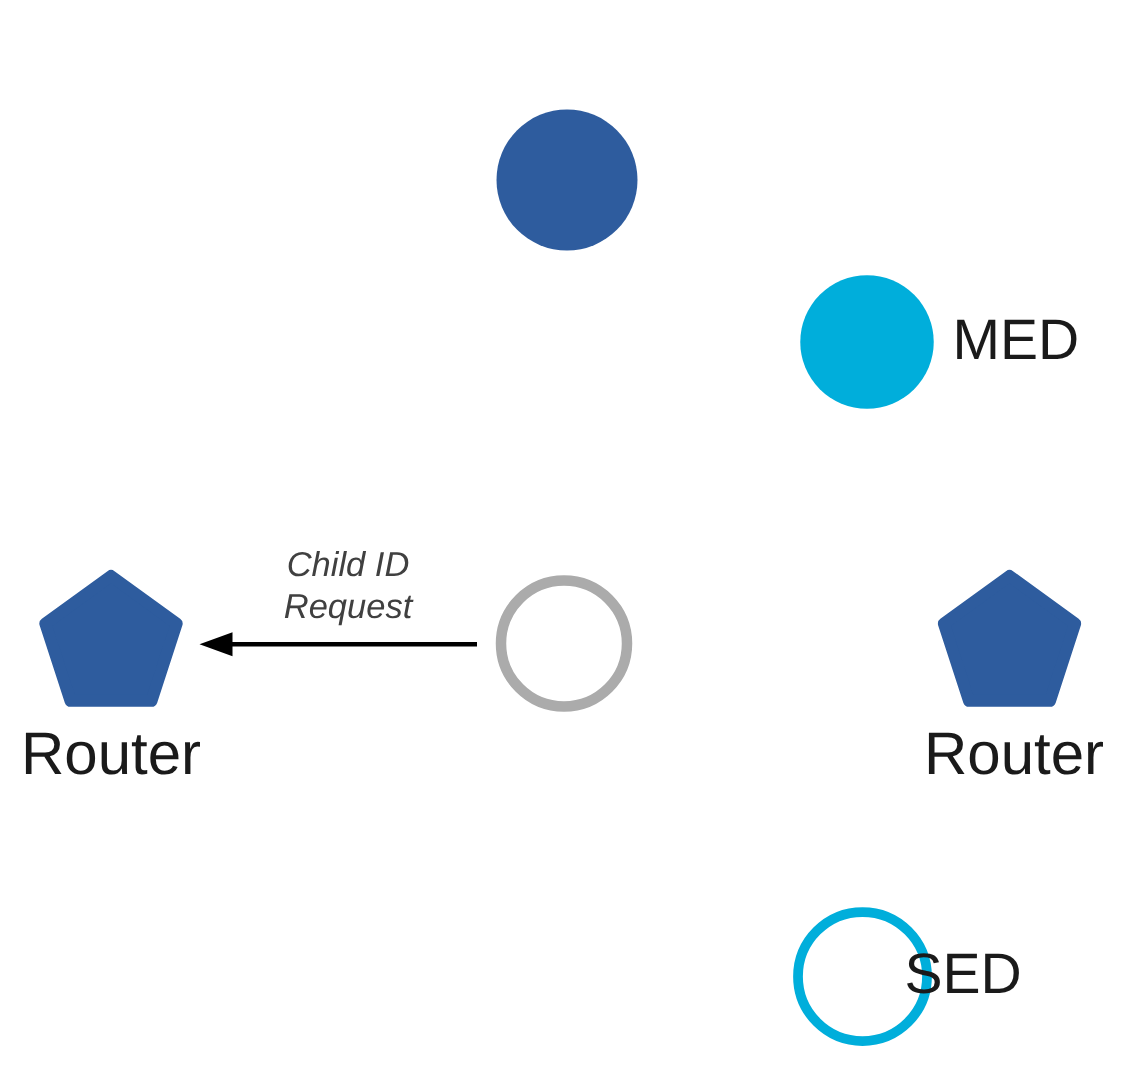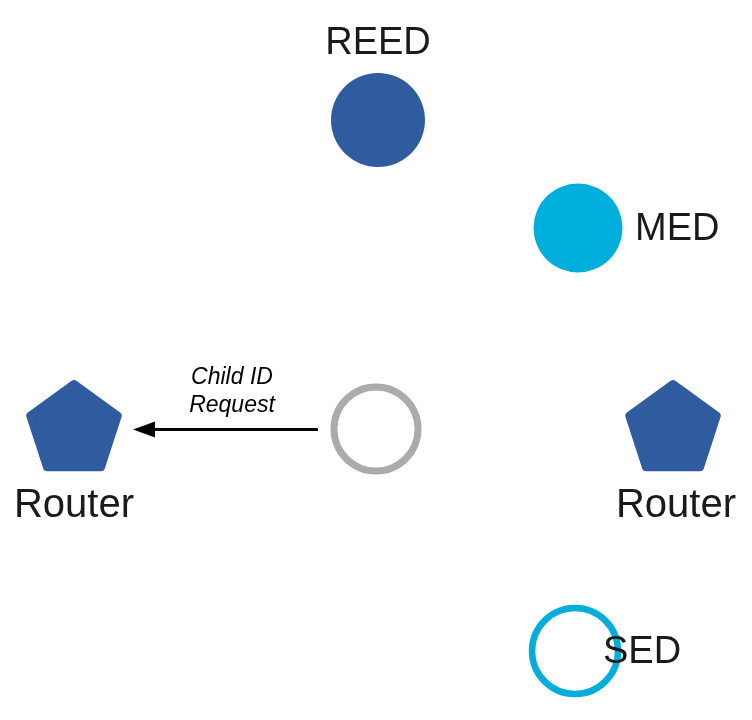--- a/index.html
+++ b/index.html
@@ -34,21 +34,21 @@
 
   
   #joiner-circle { left: 330px; top: 383px; }
 
   
   #arrow        { left: 128px; top: 414px; }
   #message-label {
     left: 157px; top: 362px; width: 150px;
     font-size: 23px; line-height: 28px;
     font-style: italic;
-    color: #000000;
+    color: #404040;
     text-align: center;
     white-space: pre-line;
   }
 
   
   #router-left-pentagon  { left: 26px;  top: 379px; }
   #router-left-label     { left: 0px;   top: 481px; width: 148px; font-size: 40px; line-height: 44px; }
   #router-right-pentagon { left: 625px; top: 379px; }
   #router-right-label    { left: 602px; top: 481px; width: 148px; font-size: 40px; line-height: 44px; }
 
@@ -63,21 +63,20 @@
   }
   .arrow-line { stroke: #000000; stroke-width: 3; }
   .arrow-head { fill: #000000; }
   .outline-circle-fill { fill: #ffffff; }
 </style>
 </head>
 <body>
 
 <div id="canvas">
 
-  <div id="reed-label" class="abs node-label centered">REED</div>
   <svg id="reed-circle" class="abs" width="96" height="96" viewBox="0 0 96 96">
     <circle cx="48" cy="48" r="47" fill="#2E5C9E"></circle>
   </svg>
 
   <svg id="med-circle" class="abs" width="90" height="90" viewBox="0 0 90 90">
     <circle cx="45" cy="45" r="44.5" fill="#00AEDB"></circle>
   </svg>
   <div id="med-label" class="abs node-label">MED</div>
 
   <svg id="joiner-circle" class="abs" width="92" height="92" viewBox="0 0 92 92">

